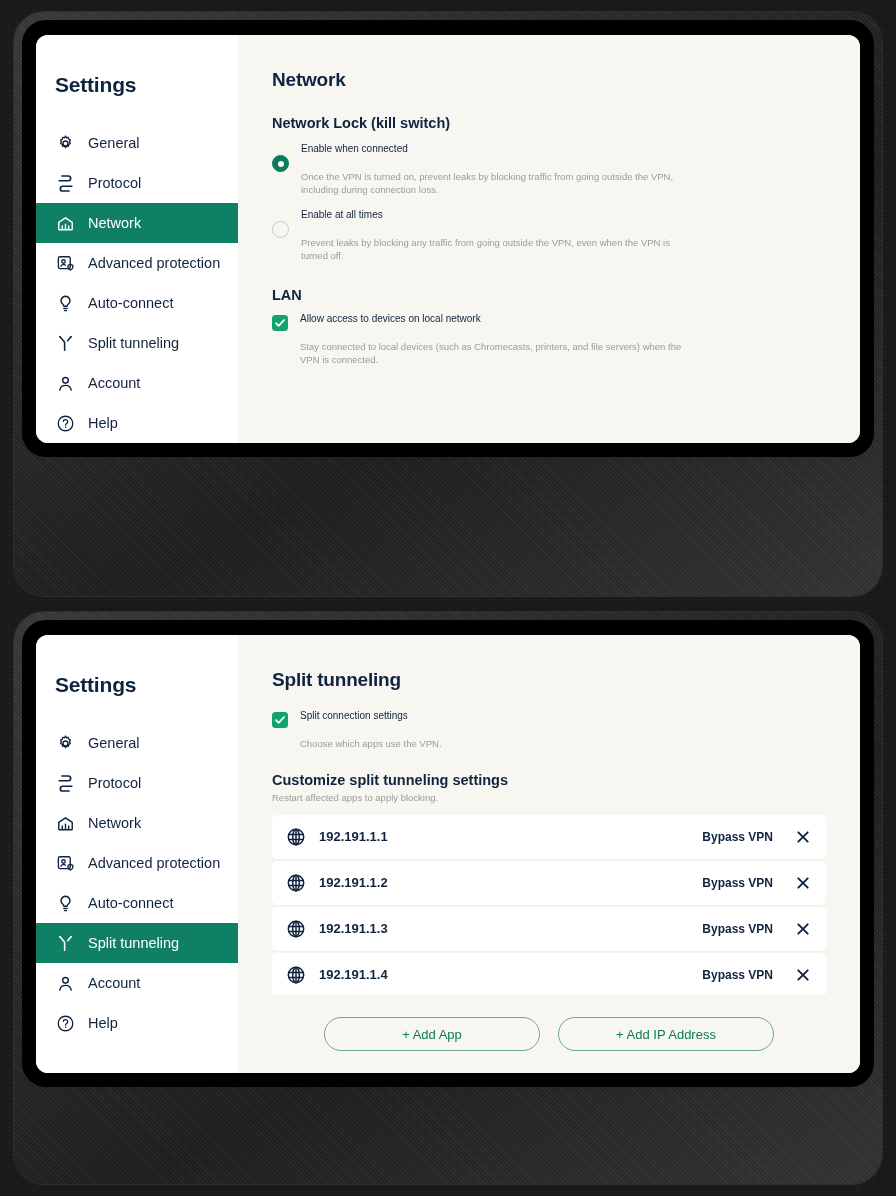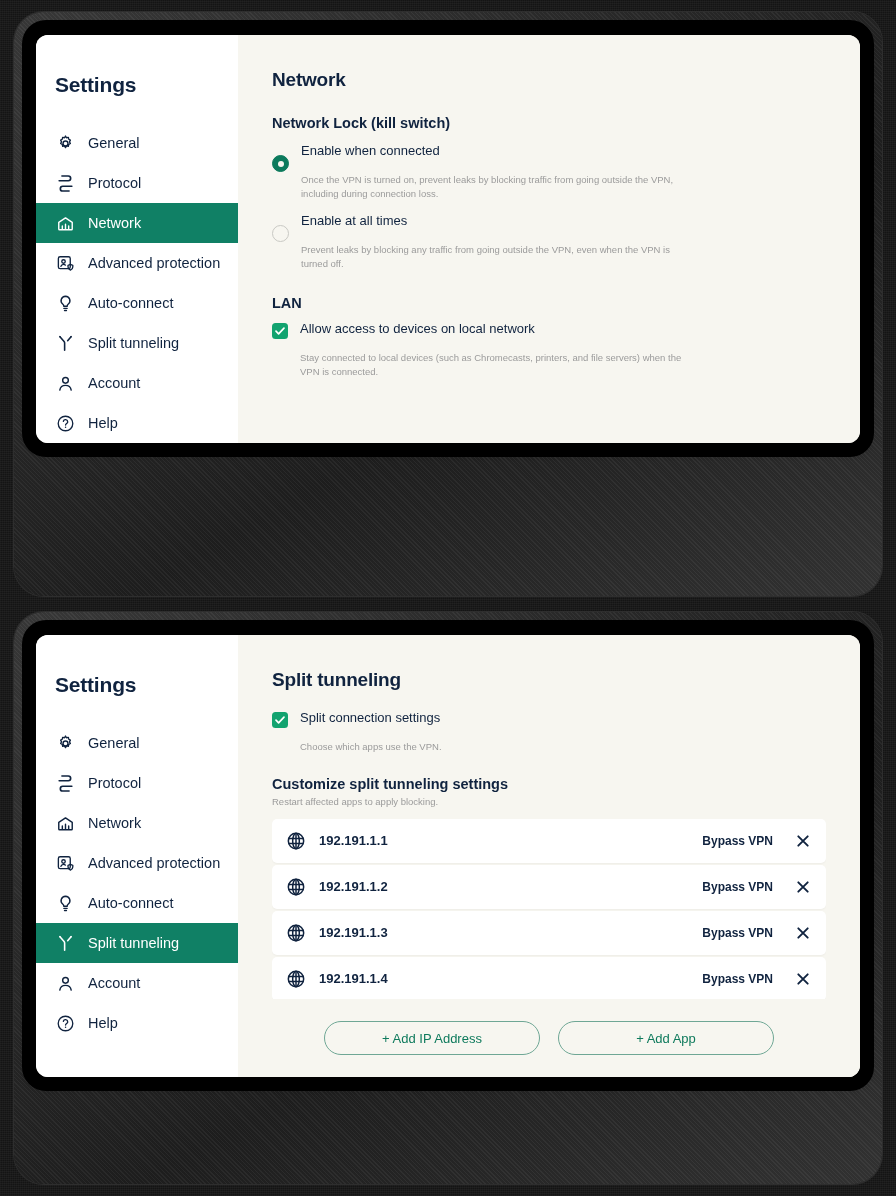--- a/index.html
+++ b/index.html
@@ -114,21 +114,21 @@
     color: #10233f;
     margin-top: 24px;
   }
   .opt-row {
     display: flex;
     gap: 12px;
     margin-top: 12px;
   }
   .opt-body { flex: 1; max-width: 390px; }
   .opt-label {
-    font-size: 13px;
+    font-size: 10px;
     color: #10233f;
     line-height: 1.25;
   }
   .opt-desc {
     font-size: 9.5px;
     color: #9b9b9b;
     line-height: 1.45;
     margin-top: 14px;
   }
 
@@ -563,20 +563,20 @@
               <span class="row-x">
                 <svg viewBox="0 0 16 16" fill="none" stroke="#10233f" stroke-width="1.9" stroke-linecap="round">
                   <path d="M3.3 3.3 L12.7 12.7 M12.7 3.3 L3.3 12.7"></path>
                 </svg>
               </span>
             </div>
             <div class="list-row"></div>
           </div>
 
       <div class="footer">
+        <button class="btn-outline">+ Add App</button>
         <button class="btn-outline">+ Add IP Address</button>
-        <button class="btn-outline">+ Add App</button>
       </div>
     </div>
 
   </div>
  </div>
 </div>
 
 </body></html>

